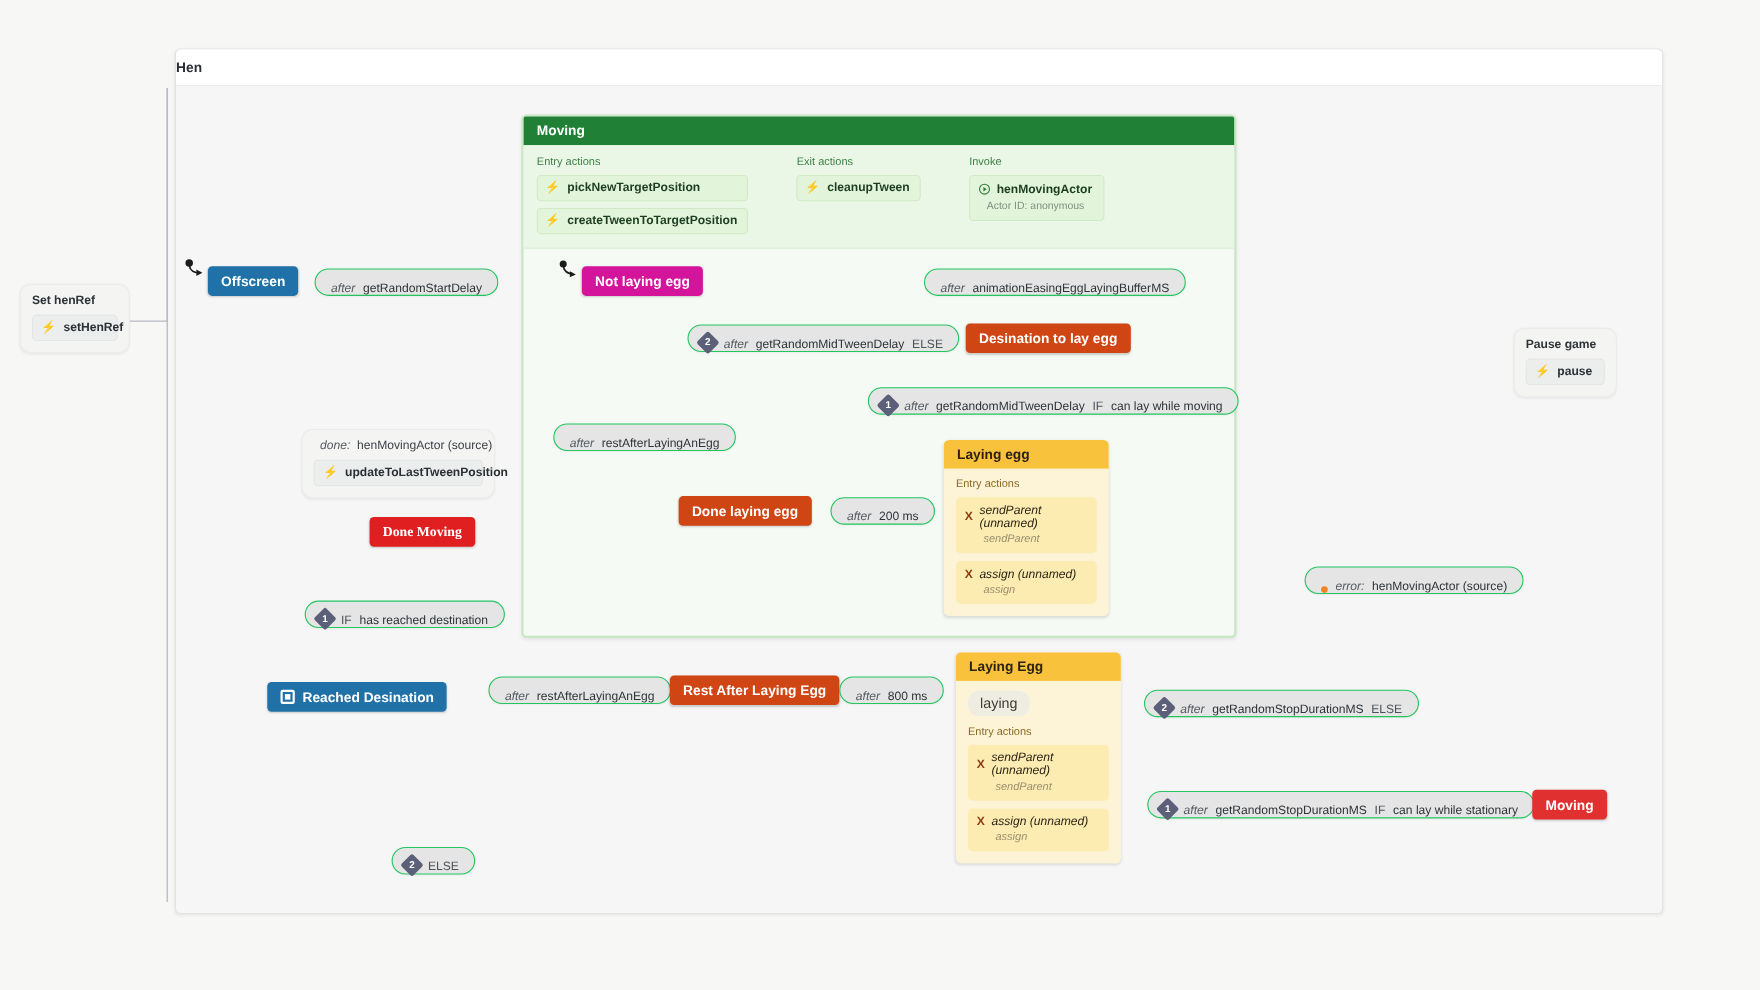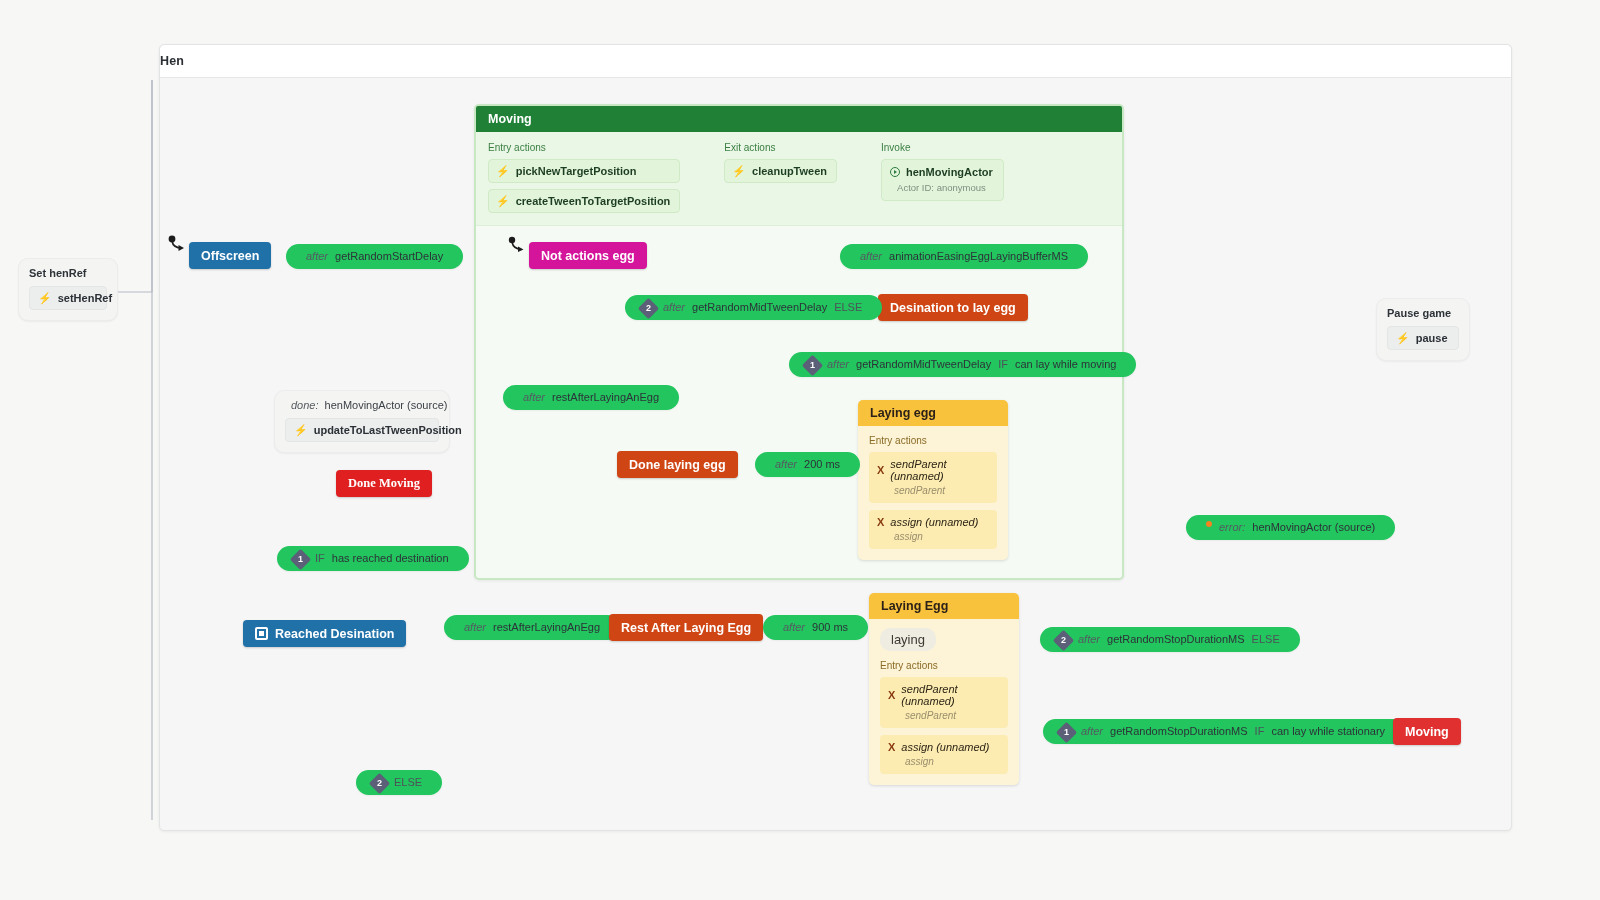--- a/index.html
+++ b/index.html
@@ -175,23 +175,23 @@
   }
   .y-act .ya-name b { font-style: normal; color: #8a3b10; font-weight: bold; }
   .y-act .ya-sub {
     font-size: 10px; color: #9a8e6c; margin-top: 3px;
     font-style: italic; padding-left: 17px;
   }
 
   
   .pill {
     position: absolute;
-    display: flex; align-items: flex-start; gap: 7px;
-    background: #22c55e;
-    border: 6px solid #22c55e;
+    display: flex; align-items: flex-end; gap: 7px;
+    background: #e5e5e5;
+    border: 1px solid #22c55e;
     border-radius: 14px;
     height: 25px;
     padding: 0 14px;
     font-size: 11px;
     color: #3a3f45;
     white-space: nowrap;
     box-shadow: 0 1px 2px rgba(0,0,0,.05);
   }
   .pill .kw { font-style: italic; color: #555b61; }
   .pill .val { color: #2d3338; }
@@ -399,21 +399,21 @@
     </div>
   </div>
 
   <svg class="init-marker" style="left:508px; top:236px;">
     <circle cx="4" cy="4" r="3.2" fill="#1c1c1c"></circle>
     <path d="M4,6 C5,11 8,13 13,13" stroke="#1c1c1c" stroke-width="1.6" fill="none"></path>
     <path d="M10,10.5 L15.5,13.5 L10,16 z" fill="#1c1c1c"></path>
   </svg>
 
   <div class="node magenta" style="left:529px; top:242px;">
-    <span>Not actions egg</span>
+    <span>Not laying egg</span>
   </div>
 
   <div class="pill" style="left:840px; top:244px;">
     <span class="kw">after</span>
     <span class="val">animationEasingEggLayingBufferMS</span>
   </div>
 
   <div class="node orange" style="left:878px; top:294px;">
     <span>Desination to lay egg</span>
   </div>
@@ -509,21 +509,21 @@
     <span class="kw">after</span>
     <span class="val">restAfterLayingAnEgg</span>
   </div>
 
   <div class="node orange" style="left:609px; top:614px;">
     <span>Rest After Laying Egg</span>
   </div>
 
   <div class="pill" style="left:763px; top:615px;">
     <span class="kw">after</span>
-    <span class="val">900 ms</span>
+    <span class="val">800 ms</span>
   </div>
 
   <div class="ybox" style="left:869px; top:593px; width:150px;">
     <div class="y-header">
       <span>Laying Egg</span>
     </div>
     <div class="y-body">
       <span class="tag-pill">laying</span>
       <div class="y-sublabel">Entry actions</div>
       <div class="y-act">

